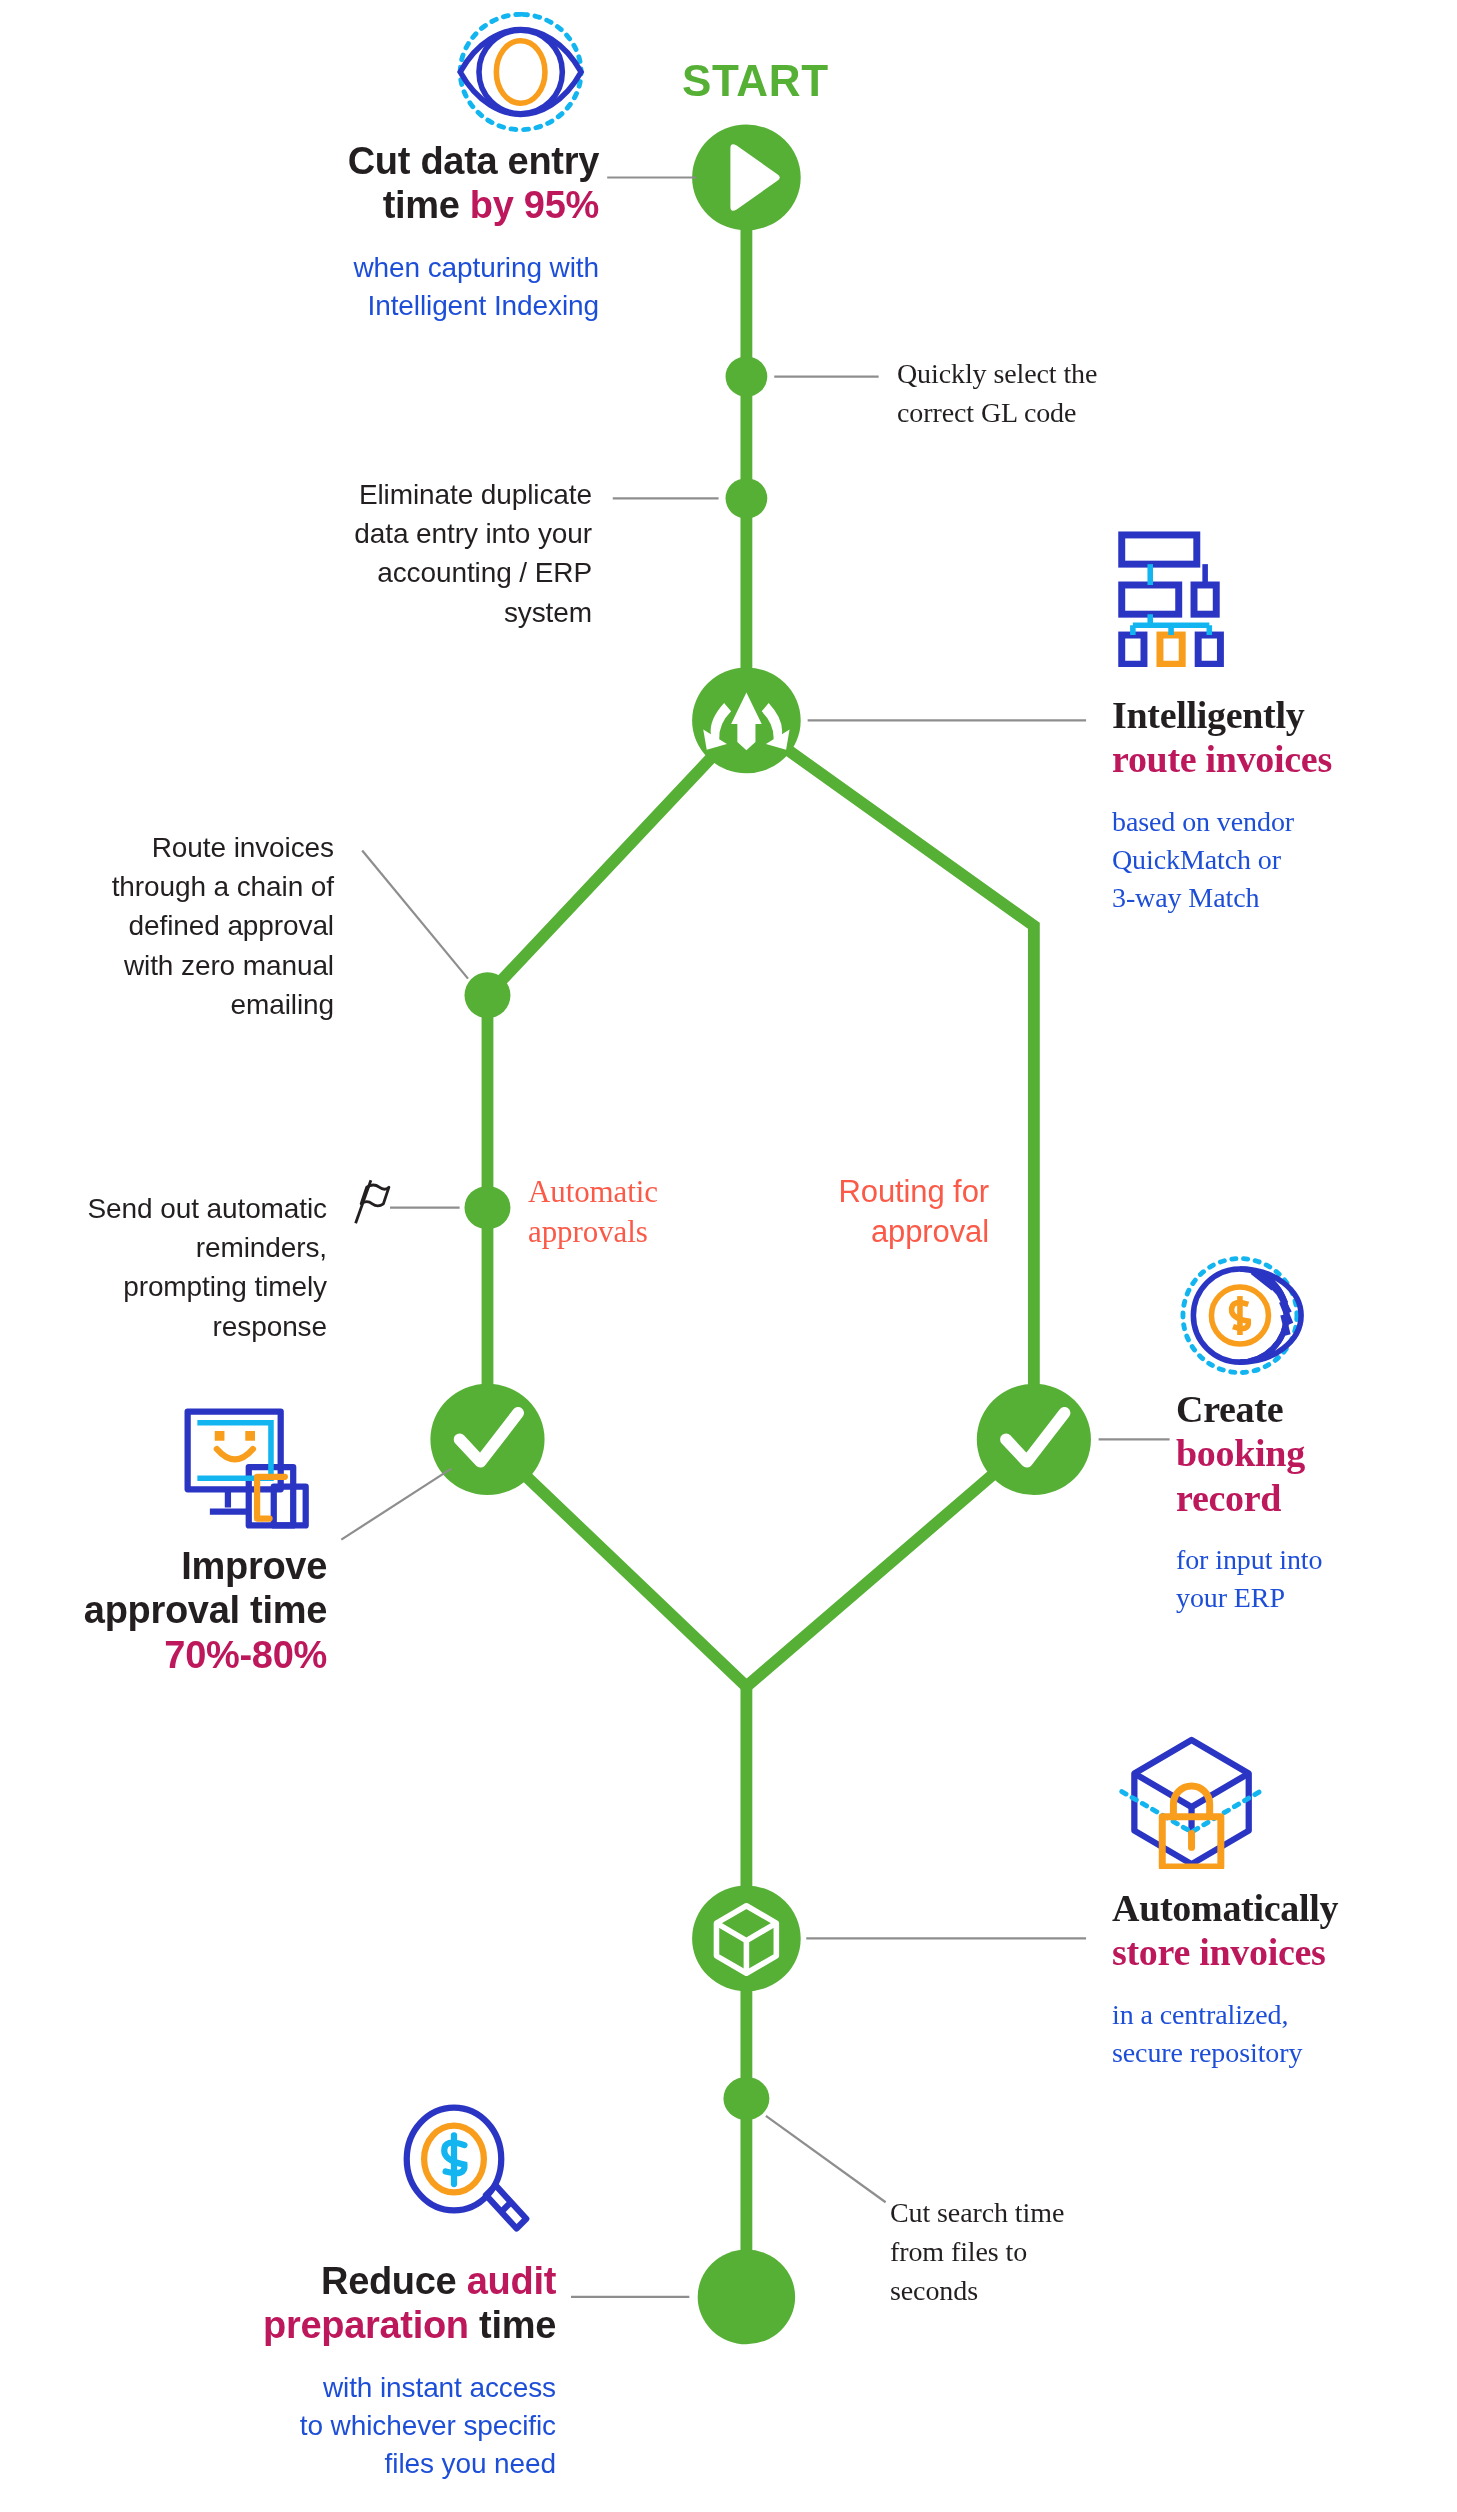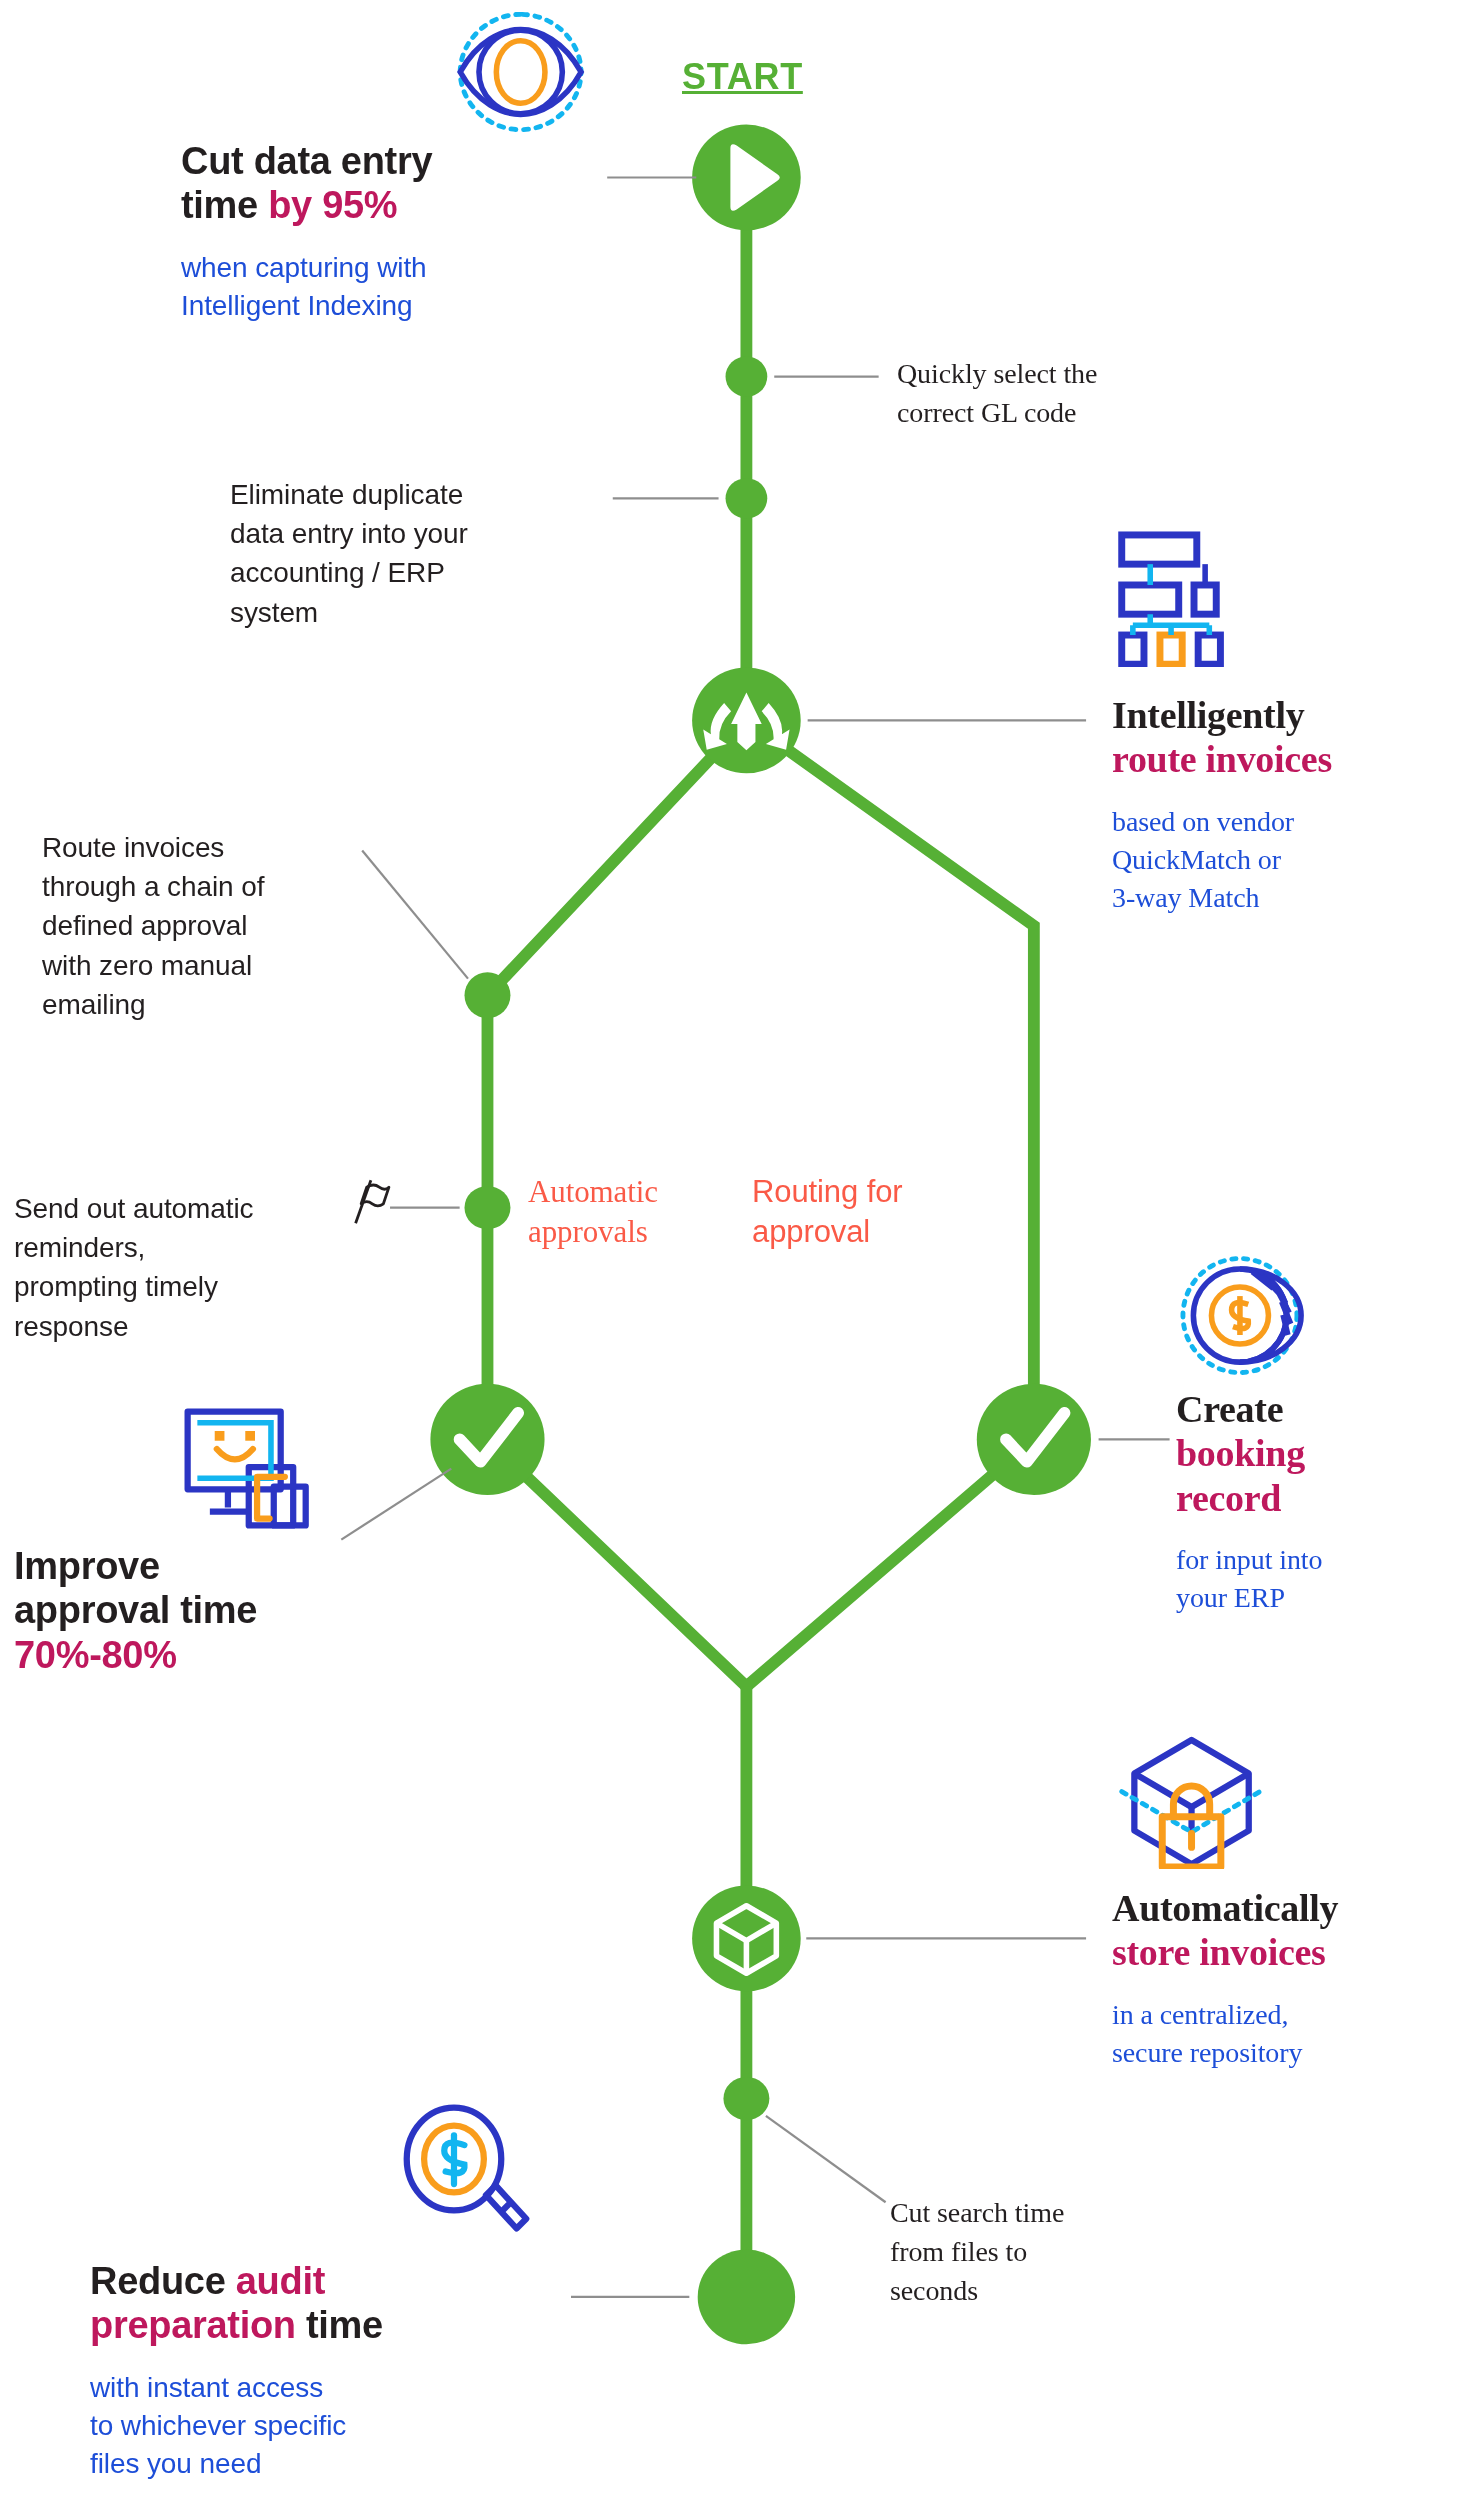--- a/index.html
+++ b/index.html
@@ -41,27 +41,26 @@
     position:absolute;
     font-size:31px;
     line-height:1.30;
     color:#fa5a47;
     font-weight:400;
     letter-spacing:-0.1px;
     margin-top:25px;
   }
   .start-label{
     position:absolute;
-    font-size:36px;
+    font-size:44px;
     font-weight:bold;
     color:#56b035;
     letter-spacing:0.7px;
-    text-decoration:underline;
-  }
-  .right-al{}
+  }
+  .right-al{text-align:right;}
   .left-al{text-align:left;font-family:Liberation Serif, serif;}
 
   
   .icon{position:absolute;}
 </style>
 </head>
 <body>
 
 <div class="stage">
 

